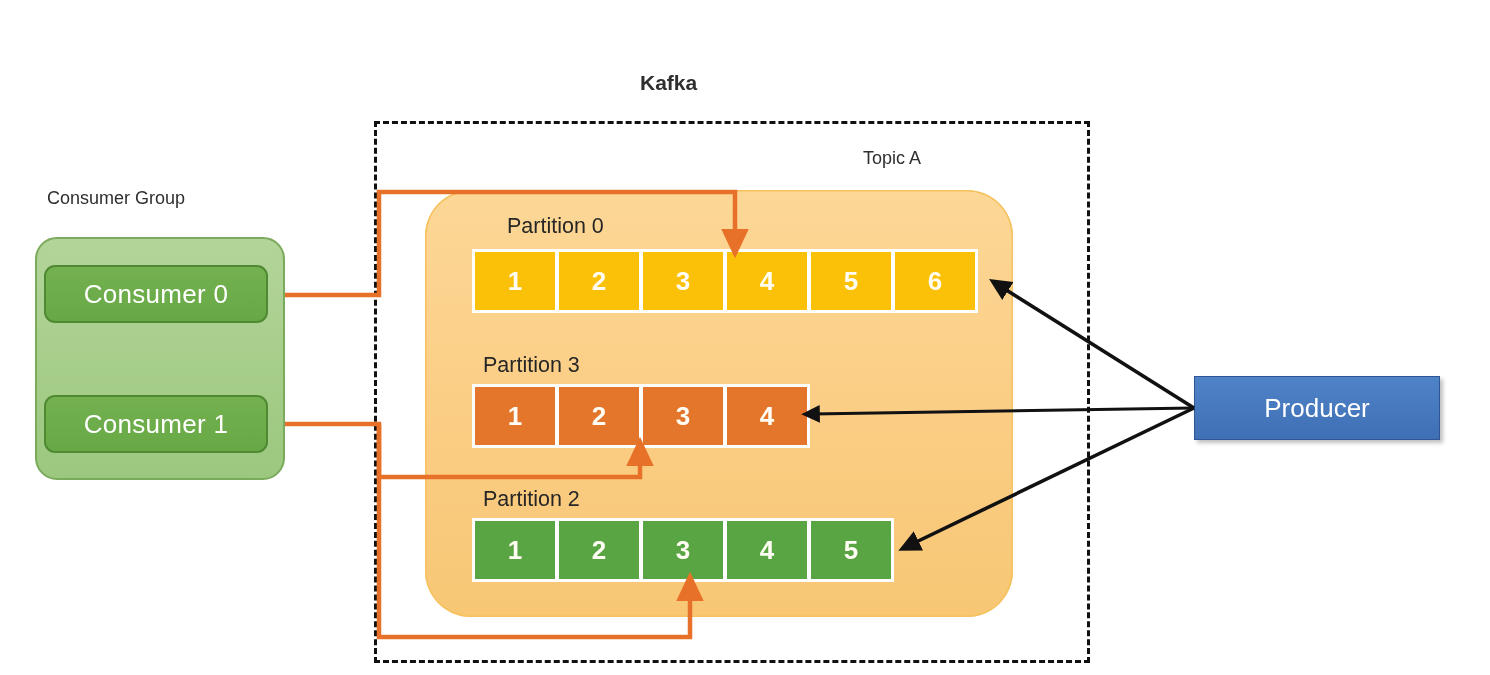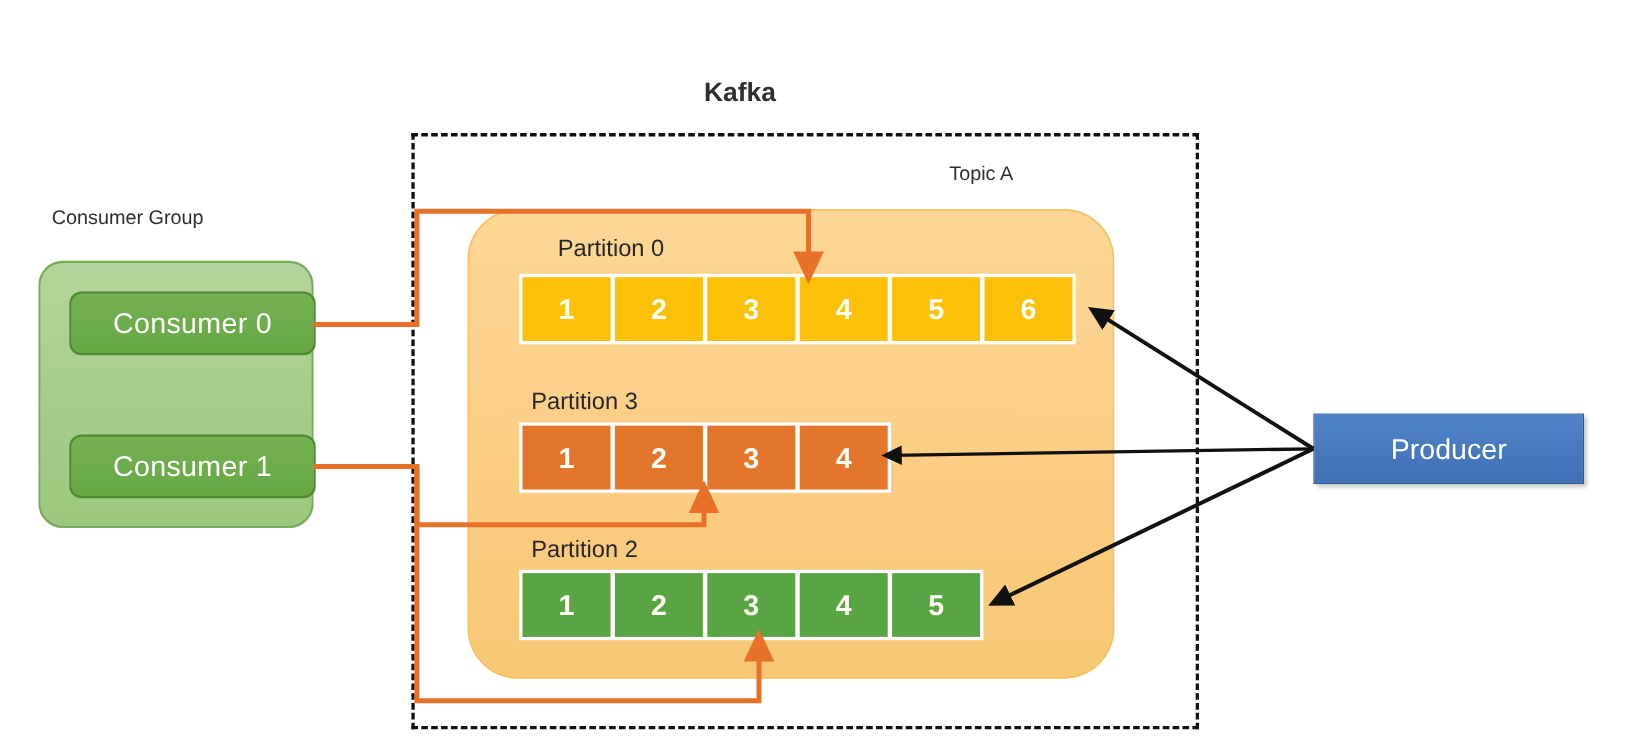--- a/index.html
+++ b/index.html
@@ -31,21 +31,21 @@
     color: #454545;
     white-space: nowrap;
     letter-spacing: .2px;
   }
 
   
   .kafka-title {
     position: absolute;
     left: 640px;
     top: 71px;
-    font-size: 24px;
+    font-size: 21px;
     font-weight: bold;
     color: #2f2f2f;
   }
   .kafka-box {
     position: absolute;
     left: 374px;
     top: 121px;
     width: 716px;
     height: 542px;
     border: 3.5px dashed #111;
@@ -127,21 +127,20 @@
     background: linear-gradient(180deg,#74b150 0%, #67a845 100%);
     border: 2px solid #4f8a33;
     border-radius: 11px;
     box-sizing: border-box;
     display: flex;
     align-items: center;
     justify-content: center;
     color: #ffffff;
     font-size: 26px;
     letter-spacing: .3px;
-    margin-left: 19px;
   }
   #consumer-0 { top: 265px; }
   #consumer-1 { top: 395px; }
 
   
   .producer {
     position: absolute;
     left: 1194px;
     top: 376px;
     width: 246px;

